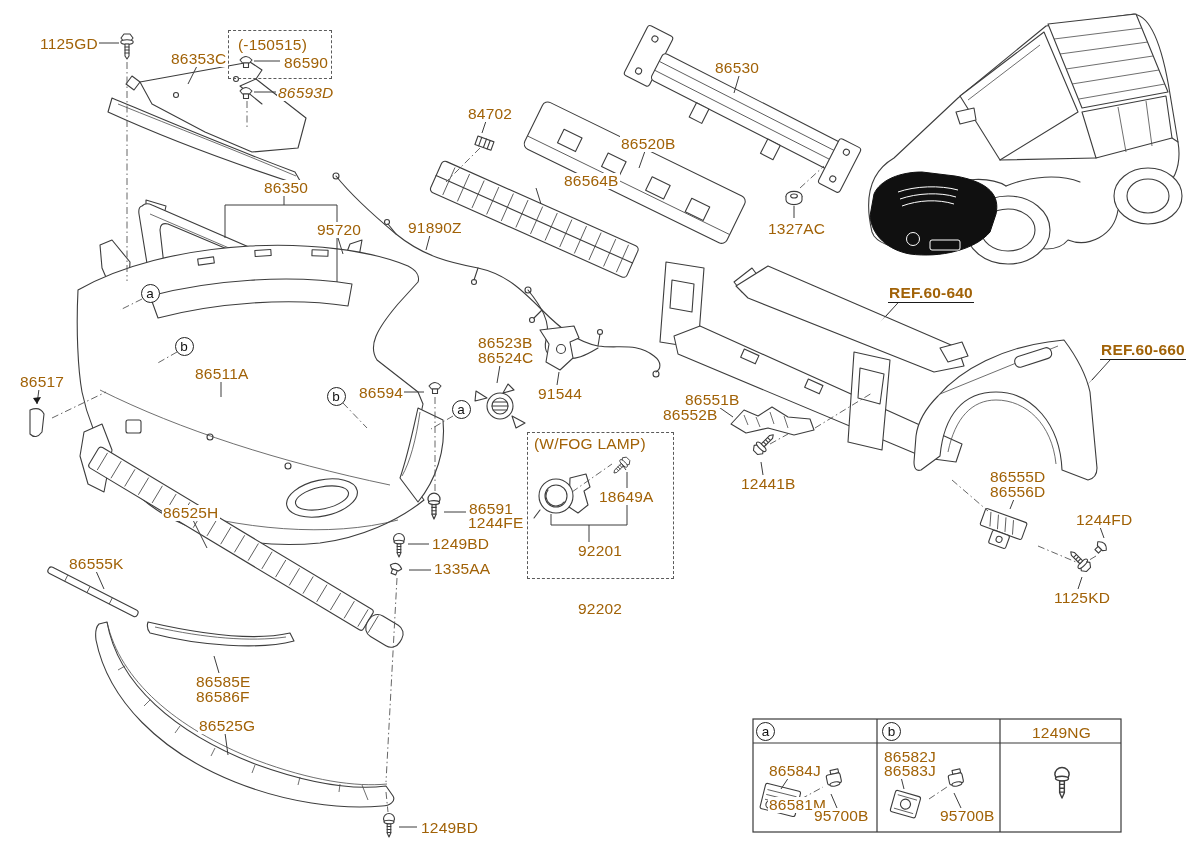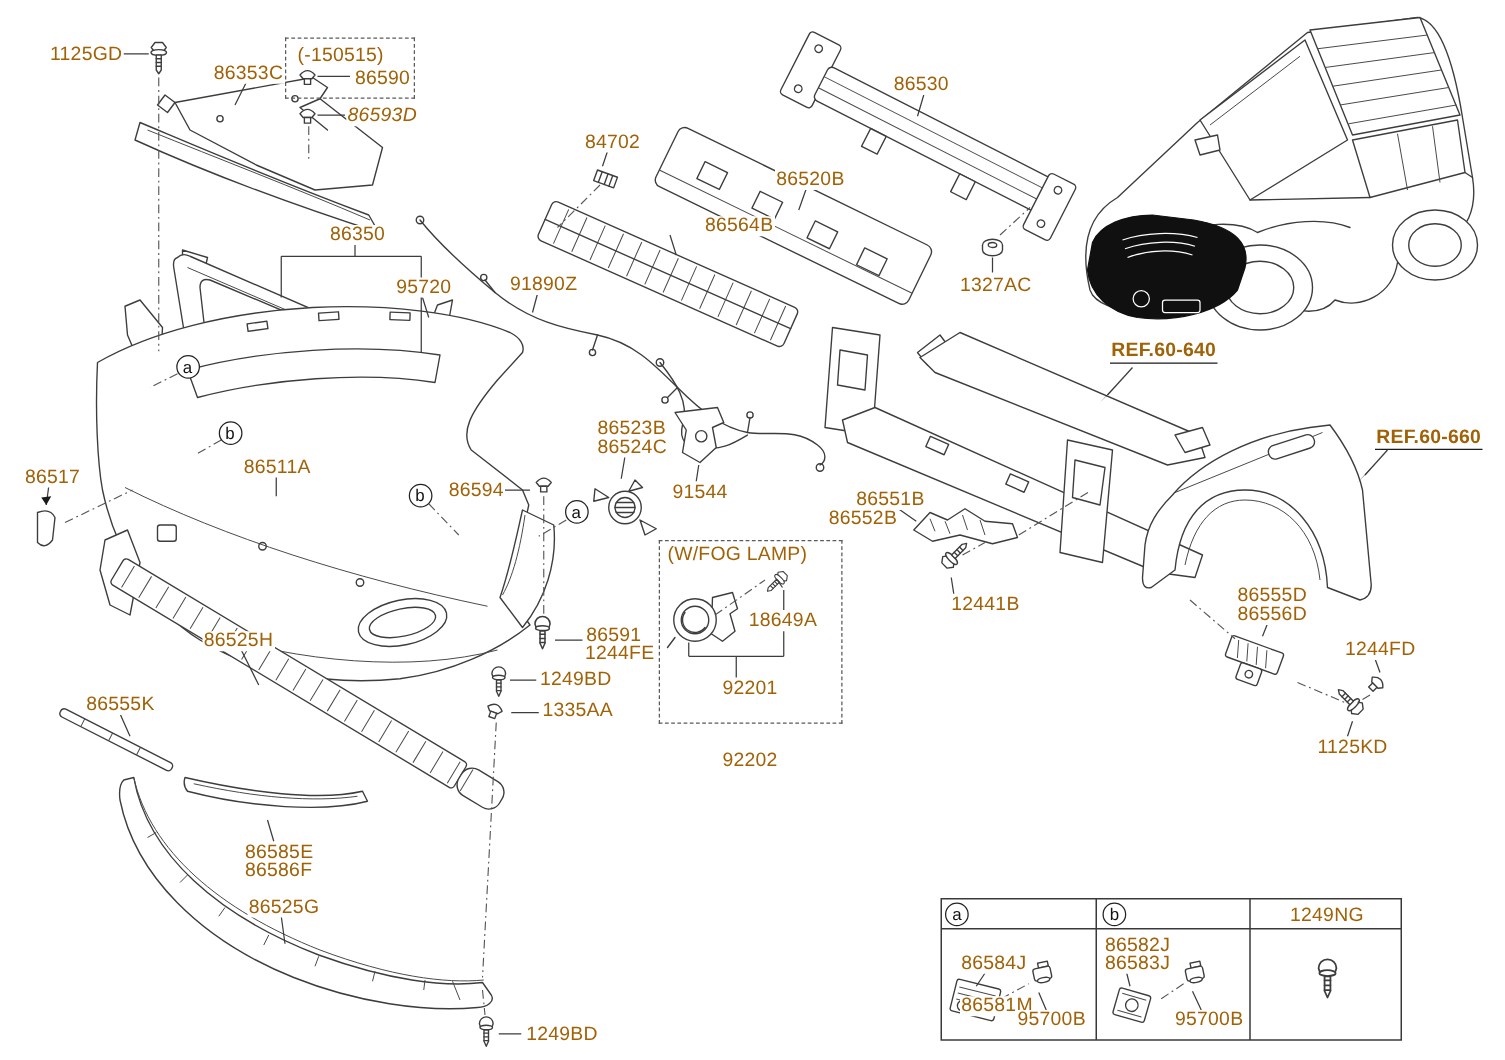--- a/index.html
+++ b/index.html
@@ -316,41 +316,41 @@
       <div class="lbl" style="left: 283px; top: 55px;">86590</div>
       <div class="lbl" style="left: 277px; top: 85px; font-style: italic;">86593D</div>
       <div class="lbl" style="left: 263px; top: 180px;">86350</div>
       <div class="lbl" style="left: 316px; top: 222px;">95720</div>
       <div class="lbl" style="left: 407px; top: 220px;">91890Z</div>
       <div class="lbl" style="left: 467px; top: 106px;">84702</div>
       <div class="lbl" style="left: 520px; top: 173px; margin-left: 43px;">86564B</div>
       <div class="lbl" style="left: 620px; top: 136px;">86520B</div>
       <div class="lbl" style="left: 714px; top: 60px;">86530</div>
       <div class="lbl" style="left: 767px; top: 221px; text-align: right;">1327AC</div>
-      <div class="lbl ref" style="left: 888px; top: 273px;">REF.60-640</div>
+      <div class="lbl ref" style="left: 888px; top: 285px;">REF.60-640</div>
       <div class="lbl ref" style="left: 1100px; top: 342px;">REF.60-660</div>
       <div class="lbl" style="left: 477px; top: 335px;">86523B</div>
       <div class="lbl" style="left: 477px; top: 350px;">86524C</div>
       <div class="lbl" style="left: 537px; top: 386px;">91544</div>
       <div class="lbl" style="left: 358px; top: 385px;">86594</div>
       <div class="lbl" style="left: 194px; top: 366px;">86511A</div>
       <div class="lbl" style="left: 19px; top: 374px;">86517</div>
       <div class="lbl" style="left: 162px; top: 505px;">86525H</div>
       <div class="lbl" style="left: 468px; top: 501px;">86591</div>
       <div class="lbl" style="left: 467px; top: 515px;">1244FE</div>
       <div class="lbl" style="left: 431px; top: 536px;">1249BD</div>
       <div class="lbl" style="left: 433px; top: 561px;">1335AA</div>
       <div class="lbl" style="left: 68px; top: 556px;">86555K</div>
       <div class="lbl" style="left: 195px; top: 674px;">86585E</div>
       <div class="lbl" style="left: 195px; top: 689px;">86586F</div>
       <div class="lbl" style="left: 198px; top: 718px;">86525G</div>
       <div class="lbl" style="left: 420px; top: 820px;">1249BD</div>
       <div class="lbl" style="left: 684px; top: 392px;">86551B</div>
       <div class="lbl" style="left: 662px; top: 407px;">86552B</div>
-      <div class="lbl" style="left: 760px; top: 476px;">12441B</div>
+      <div class="lbl" style="left: 740px; top: 476px;">12441B</div>
       <div class="lbl" style="left: 533px; top: 436px;">(W/FOG LAMP)</div>
       <div class="lbl" style="left: 598px; top: 489px;">18649A</div>
       <div class="lbl" style="left: 577px; top: 543px;">92201</div>
       <div class="lbl" style="left: 577px; top: 557px; margin-top: 44px;">92202</div>
       <div class="lbl" style="left: 989px; top: 469px;">86555D</div>
       <div class="lbl" style="left: 989px; top: 484px;">86556D</div>
       <div class="lbl" style="left: 1075px; top: 512px;">1244FD</div>
       <div class="lbl" style="left: 1053px; top: 590px;">1125KD</div>
     </div>
 

